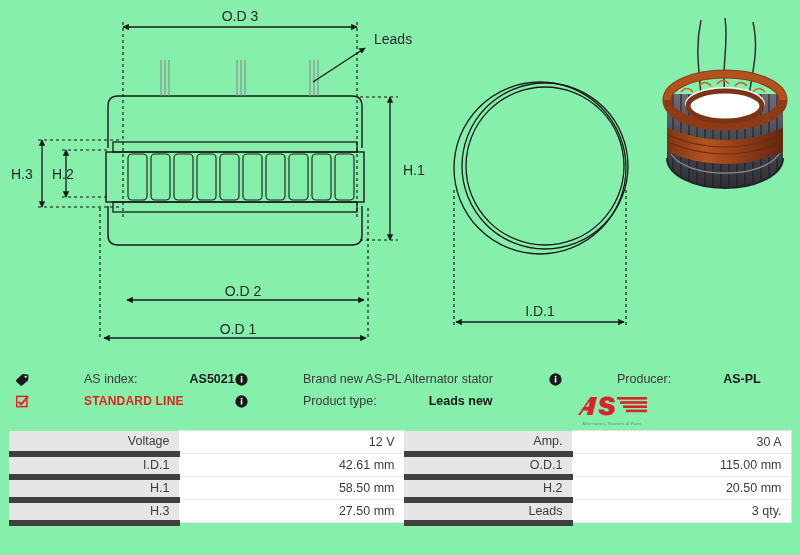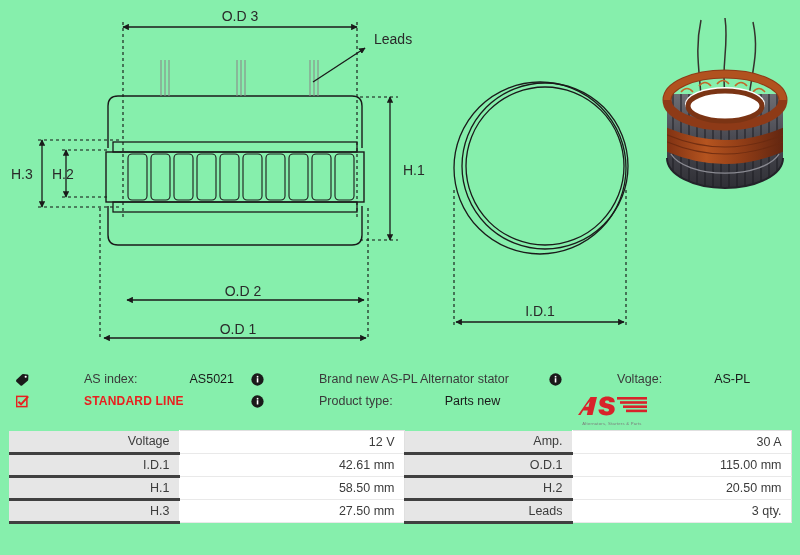--- a/index.html
+++ b/index.html
@@ -51,21 +51,21 @@
   }
   .info-line .ico {
     display: inline-flex;
     align-items: center;
     justify-content: center;
     width: 16px; height: 16px;
     margin-right: 6px;
     flex: 0 0 16px;
   }
   .info-line .lbl { margin-right: 4px; }
-  .info-line .val { font-weight: normal; color: #1a1a1a; }
+  .info-line .val { font-weight: bold; color: #1a1a1a; }
   .std-line {
     color: #e8201f;
     font-weight: bold;
     font-size: 12px;
     letter-spacing: .2px;
   }
 
   
   #aspl-logo {
     position: absolute;
@@ -89,21 +89,21 @@
     border-collapse: collapse;
     table-layout: fixed;
     font-size: 12.5px;
   }
   #spec-table td {
     height: 23px;
     padding: 0 9px 0 9px;
     text-align: right;
     vertical-align: middle;
     color: #3c3c3c;
-    border-bottom: 3px solid #404040;
+    border-bottom: 6px solid #404040;
   }
   #spec-table td.k {
     background: #e6e6e6;
     border-right: 1px solid #ffffff;
   }
   #spec-table td.v {
     background: #ffffff;
     border-right: 1px solid #e0e0e0;
     border-left: 1px solid #e0e0e0;
     border-bottom: 1px solid #e9e9e9;
@@ -307,54 +307,54 @@
         <span class="ico">
           <svg width="13" height="13" viewBox="0 0 14 14">
             <rect x="0.7" y="1.5" width="11" height="11" fill="none" stroke="#e8201f" stroke-width="1.6"></rect>
             <path d="M2.6 7.2 L5.4 10 L13.2 1.4" fill="none" stroke="#e8201f" stroke-width="2.1"></path>
           </svg>
         </span>
         <span class="std-line">STANDARD LINE</span>
       </div>
     </div>
 
-    <div class="info-col" style="left:249px;">
+    <div class="info-col" style="left:233px;">
       <div class="info-line">
         <span class="ico">
           <svg width="13" height="13" viewBox="0 0 14 14">
             <circle cx="7" cy="7" r="6.6" fill="#1a1a1a"></circle>
             <rect x="6.2" y="5.6" width="1.7" height="4.6" fill="#ffffff"></rect>
             <rect x="6.2" y="3.1" width="1.7" height="1.8" fill="#ffffff"></rect>
           </svg>
         </span>
         <span class="lbl">Brand new AS-PL Alternator stator</span>
       </div>
       <div class="info-line">
         <span class="ico">
           <svg width="13" height="13" viewBox="0 0 14 14">
             <circle cx="7" cy="7" r="6.6" fill="#1a1a1a"></circle>
             <rect x="6.2" y="5.6" width="1.7" height="4.6" fill="#ffffff"></rect>
             <rect x="6.2" y="3.1" width="1.7" height="1.8" fill="#ffffff"></rect>
           </svg>
         </span>
         <span class="lbl">Product type:</span>
-        <span class="val">Parts new</span>
+        <span class="val">Leads new</span>
       </div>
     </div>
 
     <div class="info-col" style="left:547px;">
       <div class="info-line">
         <span class="ico">
           <svg width="13" height="13" viewBox="0 0 14 14">
             <circle cx="7" cy="7" r="6.6" fill="#1a1a1a"></circle>
             <rect x="6.2" y="5.6" width="1.7" height="4.6" fill="#ffffff"></rect>
             <rect x="6.2" y="3.1" width="1.7" height="1.8" fill="#ffffff"></rect>
           </svg>
         </span>
-        <span class="lbl">Voltage:</span>
+        <span class="lbl">Producer:</span>
         <span class="val">AS-PL</span>
       </div>
     </div>
   </div>
 
   <div id="aspl-logo">
     <svg width="72" height="20" viewBox="0 0 72 20">
       <g fill="#d8232a">
         <path d="M2 19 L14.5 1 L21 1 L16.5 19 L10.8 19 L11.8 14.5 L7.2 14.5 L4.5 19 Z
                  M9.4 10.8 L12.6 10.8 L13.6 5.6 Z"></path>

